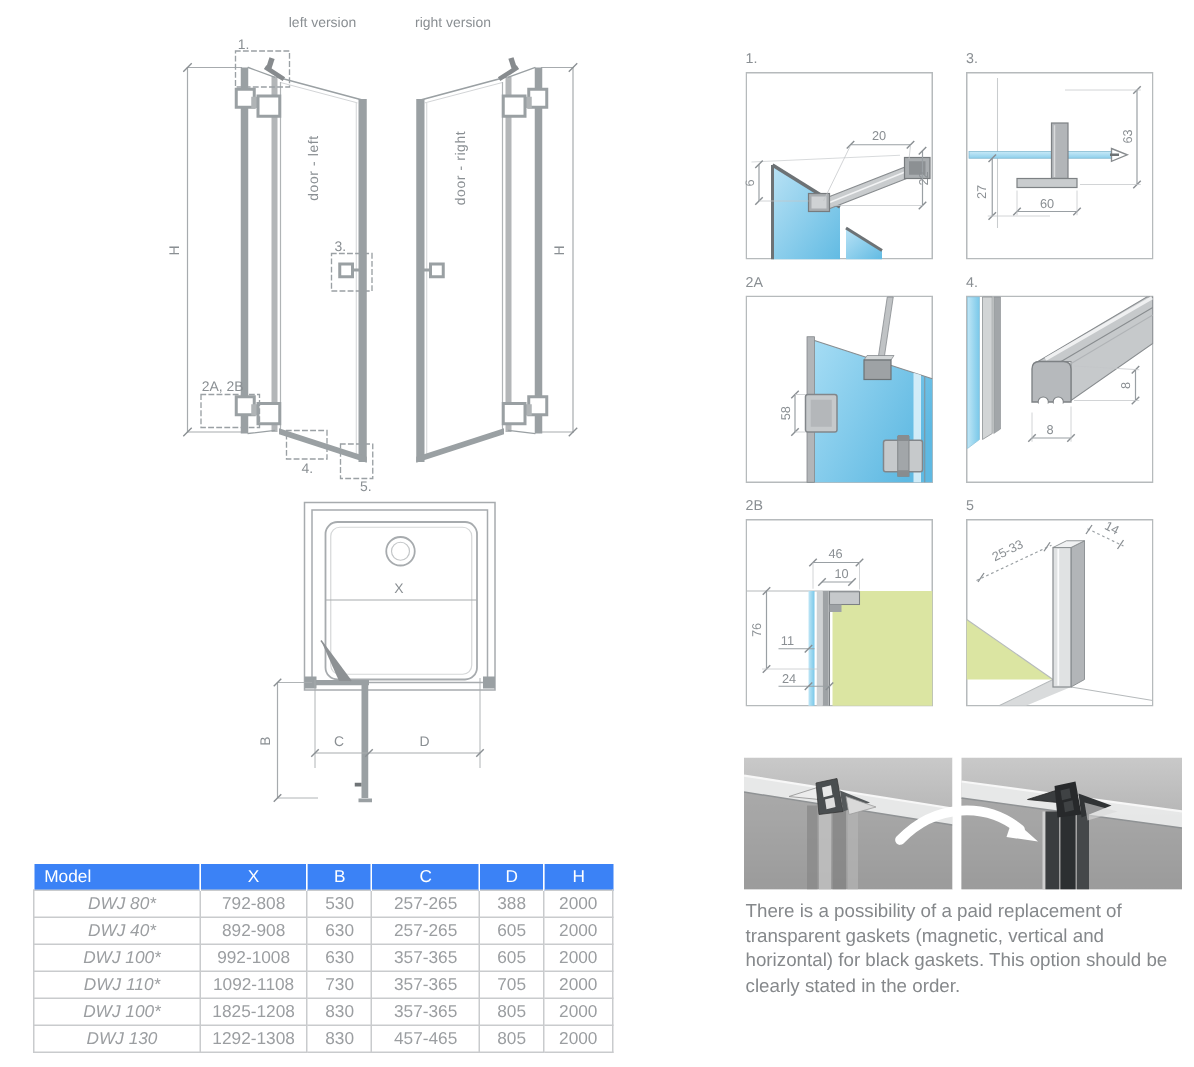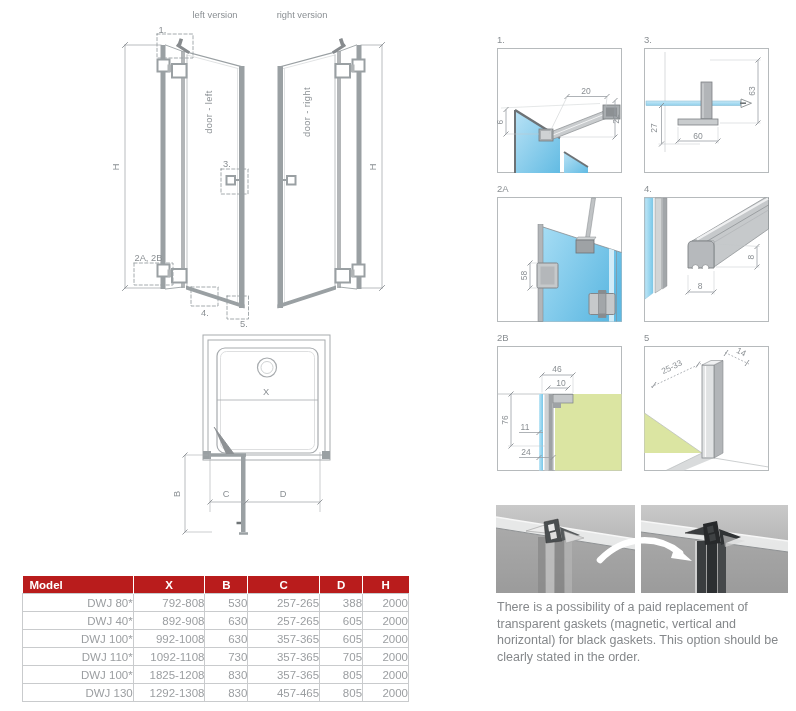--- a/index.html
+++ b/index.html
@@ -7,26 +7,26 @@
           font-family:"Liberation Sans",sans-serif;}
   .abs{position:absolute;}
   svg text{font-family:"Liberation Sans",sans-serif;}
   .t9{font-size:9.3px;fill:#8a8f93;}
   .t85{font-size:8.5px;fill:#8a8f93;}
   .det-label{position:absolute;font-size:9.5px;color:#8a8f93;}
   .det-box{position:absolute;width:125px;height:125px;}
   
   .spec-table{position:absolute;left:22px;top:576px;width:387px;border-collapse:collapse;
               font-size:11.5px;}
-  .spec-table th{background:#b91c1c;color:#ffffff;font-weight:bold;height:15px;padding:1px 0;
+  .spec-table th{background:#3b82f6;color:#ffffff;font-weight:normal;height:15px;padding:1px 0;
                  border-left:1px solid #ffffff;text-align:center;}
   .spec-table th:first-child{border-left:none;text-align:left;padding-left:7px;}
   .spec-table td{border:1px solid #c9cbcd;color:#9b9ea1;height:15px;padding:1px 0;
-                 text-align:right;background:#fff;}
-  .spec-table td:first-child{text-align:right;padding-left:7px;}
+                 text-align:center;background:#fff;}
+  .spec-table td:first-child{text-align:center;padding-left:7px;font-style:italic;}
   .note{position:absolute;left:497px;top:599px;width:299px;font-size:12.5px;line-height:1.33;
         color:#85888b;}
 </style>
 </head>
 <body>
 
 <div class="canvas">
 
   <svg class="abs" style="left:0;top:0" width="470" height="330" viewBox="0 0 470 330">
     <text class="t9" x="215" y="18" text-anchor="middle">left version</text>

